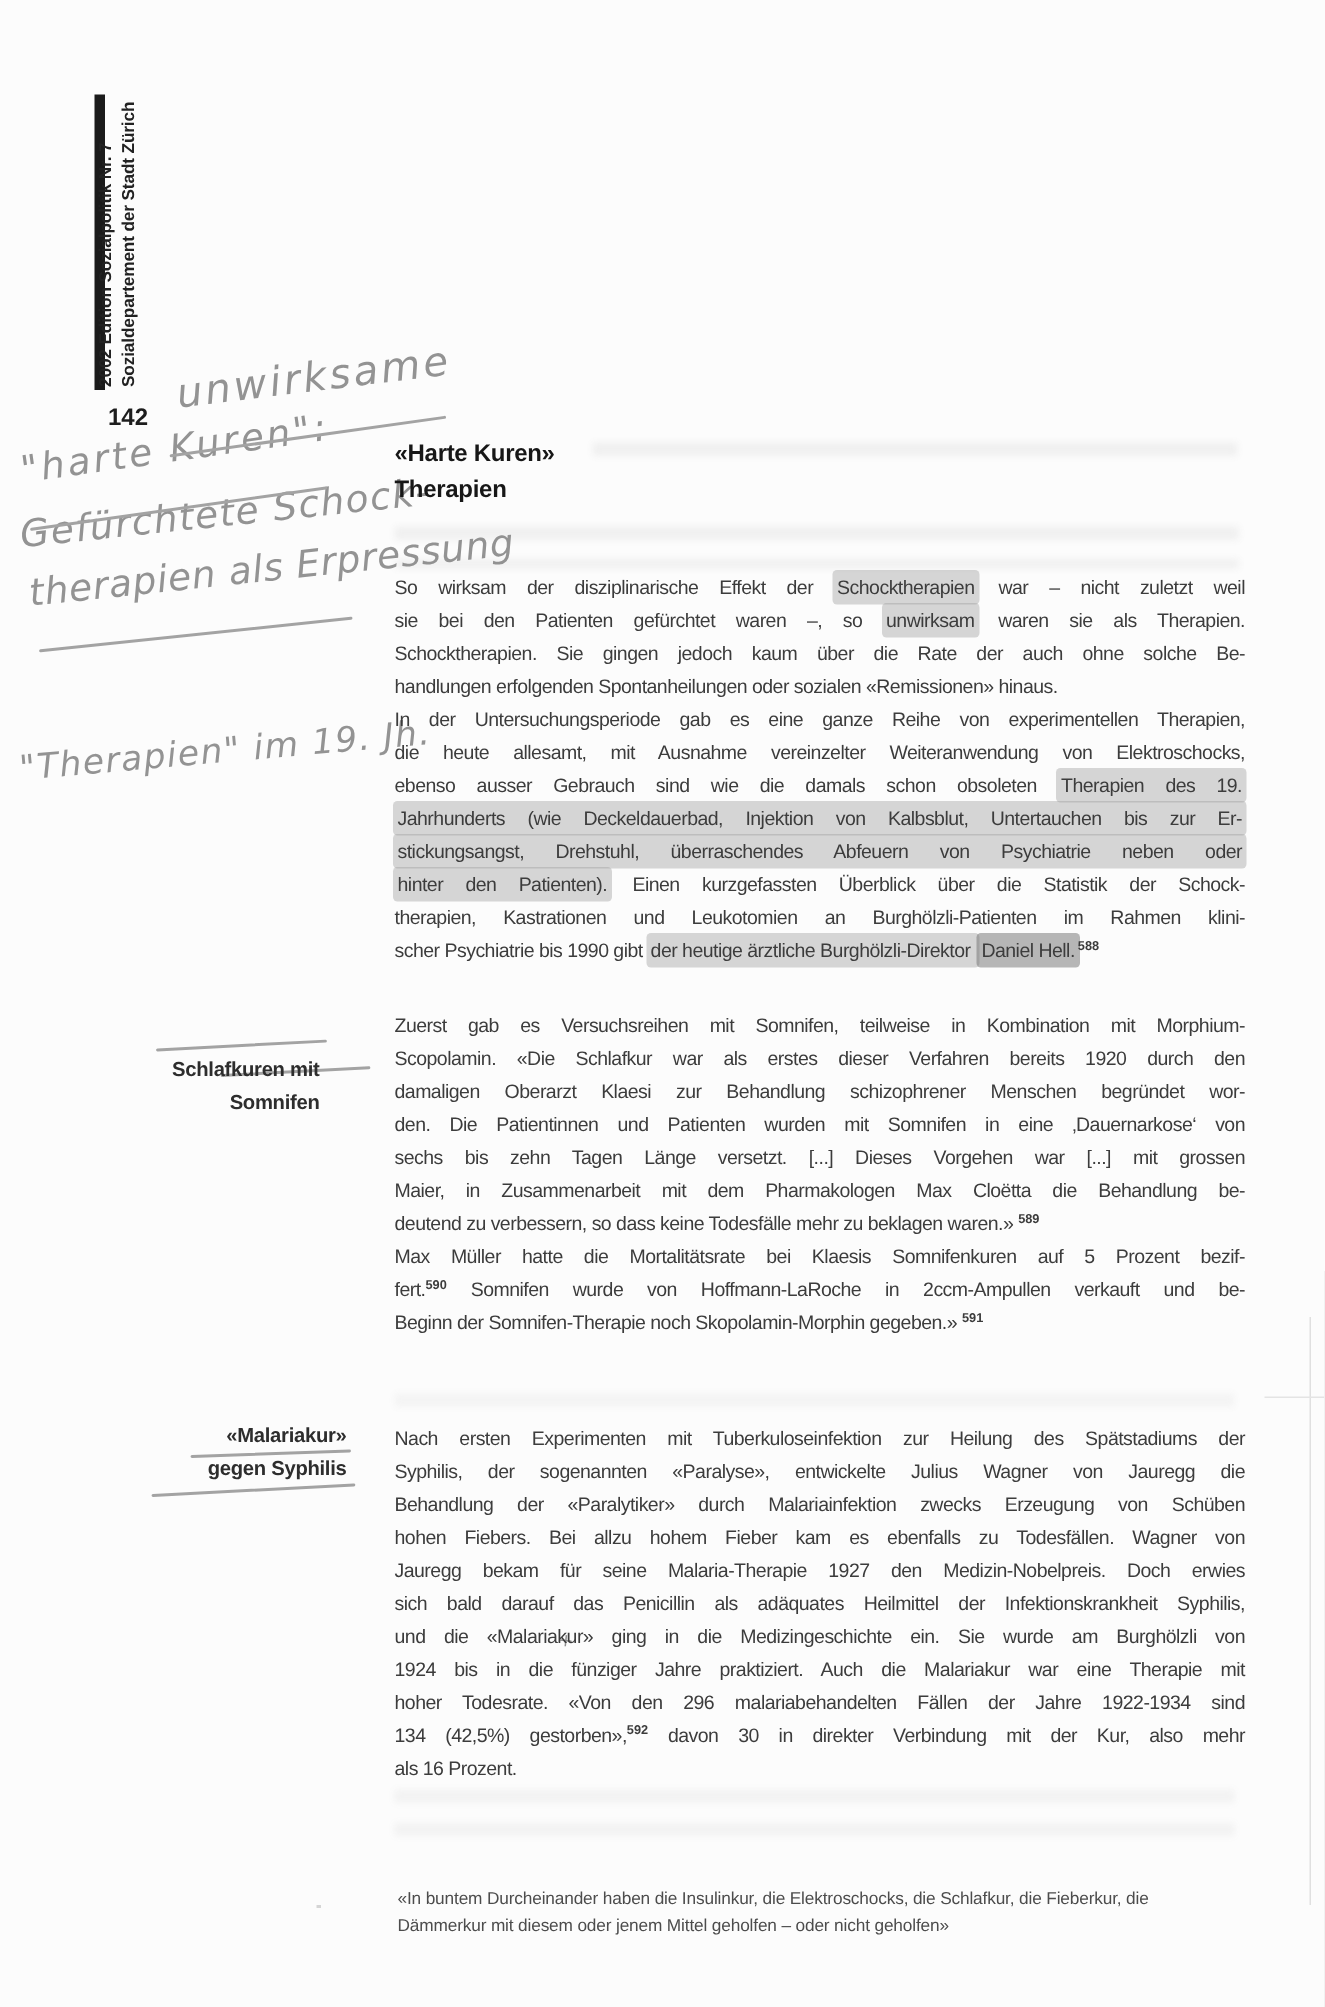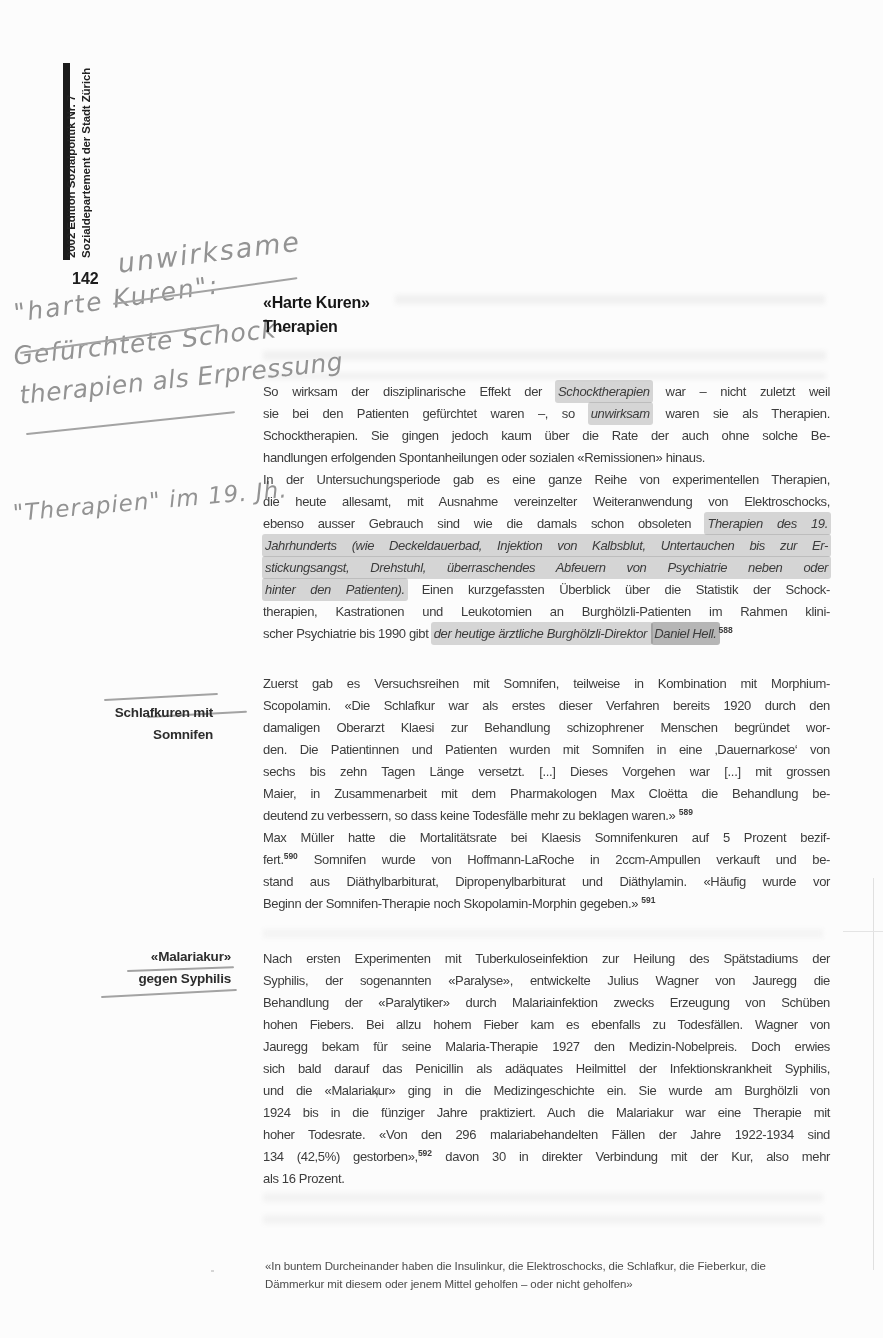--- a/index.html
+++ b/index.html
@@ -63,21 +63,21 @@
   .col-1 { top:673px; }
   .col-2 { top:948px; }
   .line {
     height:22px; line-height:22px; font-size:13px; letter-spacing:-0.35px;
     color:#3c3c3c; overflow:visible; white-space:normal;
   }
   .line.j { text-align:justify; text-align-last:justify; }
   .hl {
     background:rgba(150,150,150,0.38); border-radius:3px;
     padding:4px 3px; margin:0 -1px;
-    -webkit-box-decoration-break:clone; box-decoration-break:clone;font-style:italic;
+    -webkit-box-decoration-break:clone; box-decoration-break:clone;
   }
   .hl2 { background:rgba(112,112,112,0.50); }
   .sup { font-size:8.5px; letter-spacing:0; position:relative; top:-5px;font-weight:bold; }
 
   
   .footer {
     position:absolute; left:265px; top:1257px; width:555px;
     font-size:11.5px; line-height:18px; color:#4c4c4c; letter-spacing:-0.1px;
   }
 
@@ -150,21 +150,20 @@
   <div class="textcol col-1">
       <div class="line j"><span>Zuerst gab es Versuchsreihen mit Somnifen, teilweise in Kombination mit Morphium-</span></div>
       <div class="line j"><span>Scopolamin. «Die Schlafkur war als erstes dieser Verfahren bereits 1920 durch den</span></div>
       <div class="line j"><span>damaligen Oberarzt Klaesi zur Behandlung schizophrener Menschen begründet wor-</span></div>
       <div class="line j"><span>den. Die Patientinnen und Patienten wurden mit Somnifen in eine ‚Dauernarkose‘ von</span></div>
       <div class="line j"><span>sechs bis zehn Tagen Länge versetzt. [...] Dieses Vorgehen war [...] mit grossen</span></div>
       <div class="line j"><span>Maier, in Zusammenarbeit mit dem Pharmakologen Max Cloëtta die Behandlung be-</span></div>
       <div class="line"><span>deutend zu verbessern, so dass keine Todesfälle mehr zu beklagen waren.» </span><span class="sup">589</span></div>
       <div class="line j"><span>Max Müller hatte die Mortalitätsrate bei Klaesis Somnifenkuren auf 5 Prozent bezif-</span></div>
       <div class="line j"><span>fert.</span><span class="sup">590</span><span> Somnifen wurde von Hoffmann-LaRoche in 2ccm-Ampullen verkauft und be-</span></div>
-      <div class="line j"><span>stand aus Diäthylbarbiturat, Dipropenylbarbiturat und Diäthylamin. «Häufig wurde vor</span></div>
       <div class="line"><span>Beginn der Somnifen-Therapie noch Skopolamin-Morphin gegeben.» </span><span class="sup">591</span></div>
     </div>
   <div class="textcol col-2">
       <div class="line j"><span>Nach ersten Experimenten mit Tuberkuloseinfektion zur Heilung des Spätstadiums der</span></div>
       <div class="line j"><span>Syphilis, der sogenannten «Paralyse», entwickelte Julius Wagner von Jauregg die</span></div>
       <div class="line j"><span>Behandlung der «Paralytiker» durch Malariainfektion zwecks Erzeugung von Schüben</span></div>
       <div class="line j"><span>hohen Fiebers. Bei allzu hohem Fieber kam es ebenfalls zu Todesfällen. Wagner von</span></div>
       <div class="line j"><span>Jauregg bekam für seine Malaria-Therapie 1927 den Medizin-Nobelpreis. Doch erwies</span></div>
       <div class="line j"><span>sich bald darauf das Penicillin als adäquates Heilmittel der Infektionskrankheit Syphilis,</span></div>
       <div class="line j"><span>und die «Malariakur» ging in die Medizingeschichte ein. Sie wurde am Burghölzli von</span></div>

